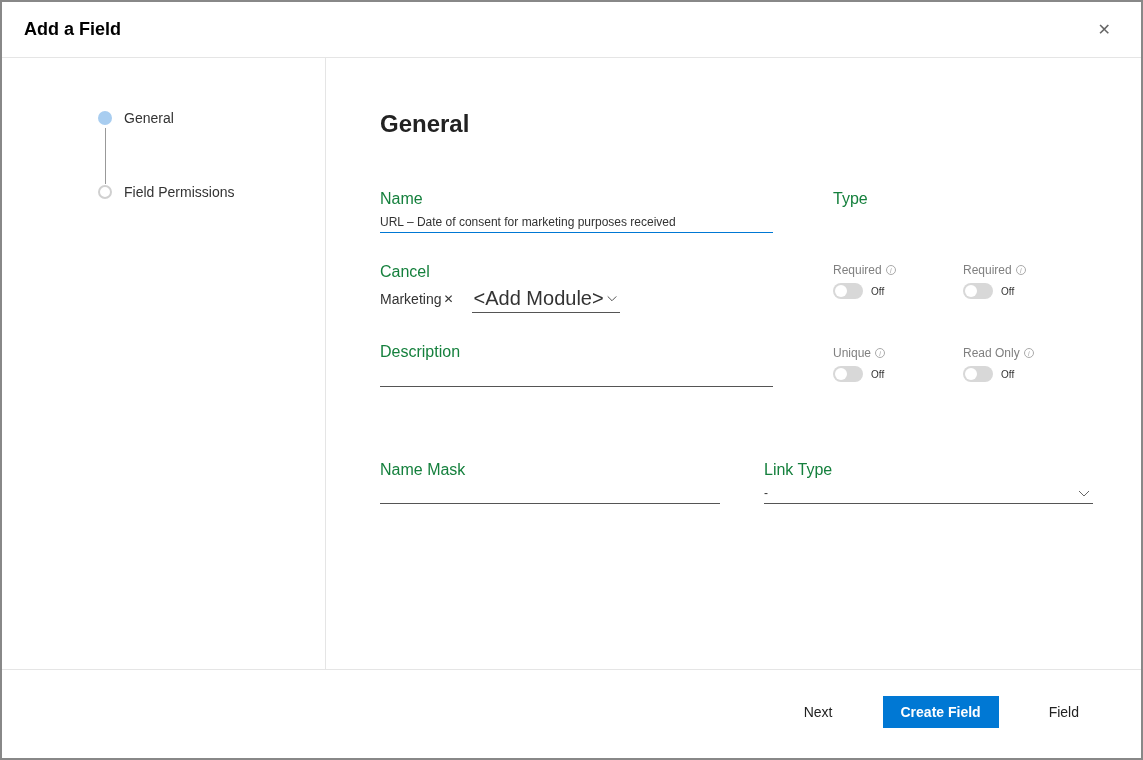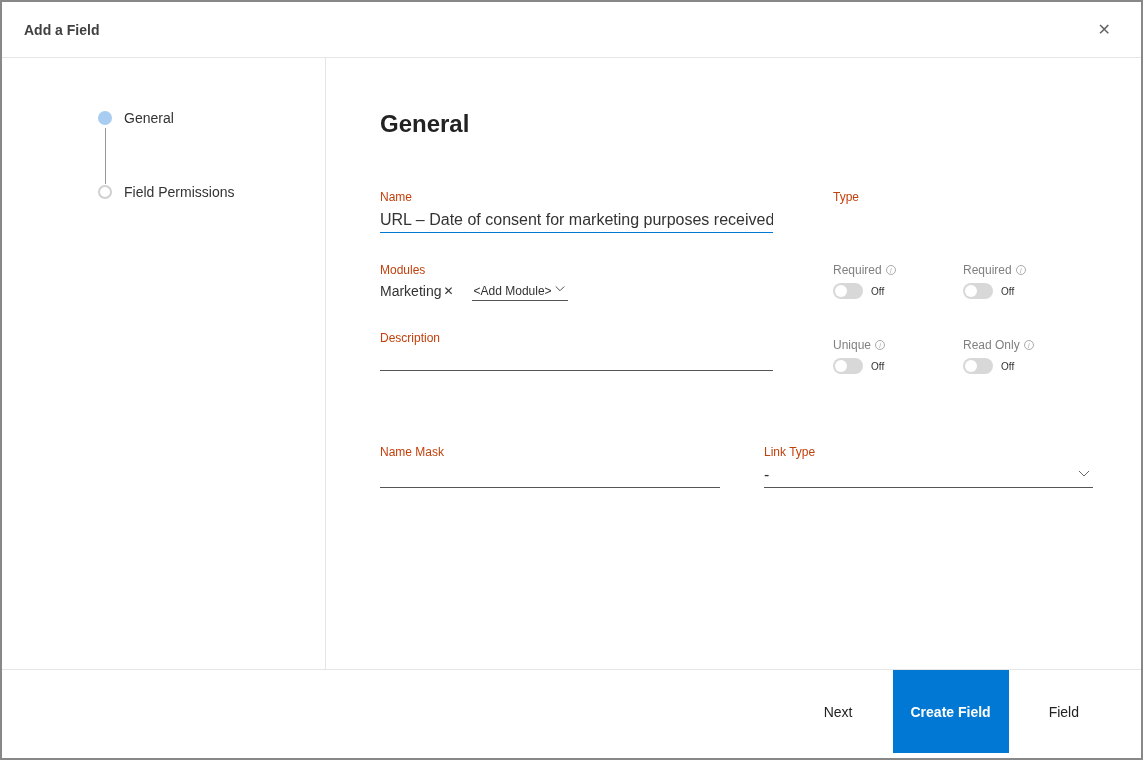--- a/index.html
+++ b/index.html
@@ -18,23 +18,23 @@
     }
     .header {
       height: 56px;
       display: flex;
       align-items: center;
       justify-content: space-between;
       padding: 0 22px;
       border-bottom: 1px solid #e5e5e5;
     }
     .header-title {
-      font-size: 14px;
+      font-size: 18px;
       font-weight: 600;
-      color: #404040;
+      color: #000000;
     }
     .close-btn {
       font-size: 16px;
       color: #666;
       cursor: pointer;
       padding: 4px 8px;
     }
     .body {
       display: flex;
       height: 611px;
@@ -92,30 +92,30 @@
     }
     .form-grid {
       display: grid;
       grid-template-columns: 1fr 260px;
       column-gap: 60px;
     }
     .field-group {
       margin-bottom: 30px;
     }
     .field-label {
-      font-size: 12px;
-      color: #c2410c;
+      font-size: 16px;
+      color: #15803d;
       margin-bottom: 4px;
       display: block;
     }
     .text-input {
       width: 100%;
       border: none;
       border-bottom: 1px solid #555;
-      font-size: 16px;
+      font-size: 12px;
       padding: 3px 0;
       outline: none;
       background: transparent;
       color: #333;
     }
     .text-input.focused {
       border-bottom: 1px solid #0078d4;
       color: #333;
     }
     .select-wrap {
@@ -141,21 +141,21 @@
     }
     .chip-remove {
       margin-left: 2px;
       font-size: 12px;
       cursor: pointer;
       color: #333;
     }
     .add-module {
       display: inline-flex;
       align-items: center;
-      font-size: 12px;
+      font-size: 20px;
       color: #333;
       border-bottom: 1px solid #555;
       padding: 2px 2px;
       cursor: pointer;
     }
     .add-module .chevron-inline {
       margin-left: 2px;
     }
     .toggle-row {
       display: grid;
@@ -215,23 +215,24 @@
     .section-2 {
       display: grid;
       grid-template-columns: 340px 1fr;
       column-gap: 44px;
       margin-top: 44px;
     }
     .footer {
       height: 84px;
       border-top: 1px solid #e5e5e5;
       display: flex;
+      align-items: center;
       justify-content: flex-end;
       padding-right: 44px;
-      gap: 22px;
+      gap: 32px;
     }
     .btn {
       font-size: 14px;
       padding: 8px 18px;
       cursor: pointer;
       border: none;
       background: transparent;
     }
     .btn-text {
       color: #222;
@@ -285,21 +286,21 @@
         <label class="field-label">Name</label>
         <input type="text" class="text-input focused" value="URL – Date of consent for marketing purposes received" style="">
       </div>
 
       <div class="field-group">
         <label class="field-label">Type</label>
       </div>
 
       <div>
         <div class="field-group">
-          <label class="field-label">Modules</label>
+          <label class="field-label">Cancel</label>
           <div class="modules-row">
             <span class="module-chip">
               <span>Marketing</span>
               <span class="chip-remove">✕</span>
             </span>
             <span class="add-module">
               <span>&lt;Add Module&gt;</span>
               <span class="chevron-inline">
                 <svg width="12" height="12" viewBox="0 0 14 14">
                     <path d="M2 4 L7 9 L12 4" stroke="#333" stroke-width="1" fill="none"></path>

